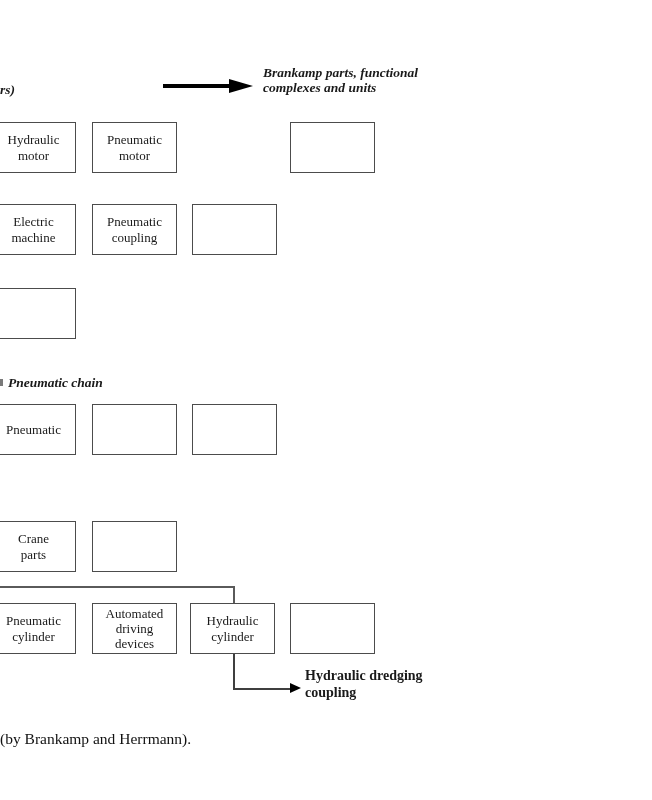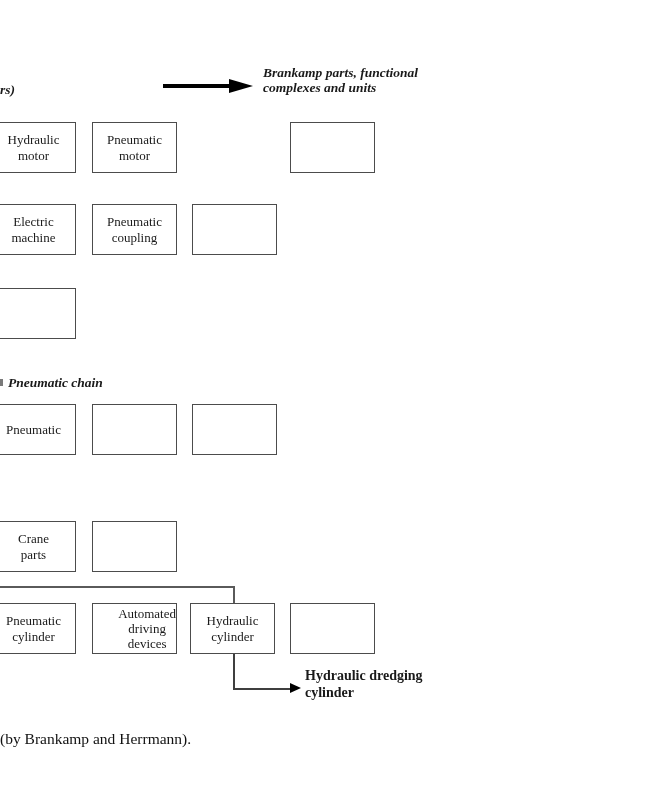--- a/index.html
+++ b/index.html
@@ -116,34 +116,34 @@
     <span></span>
   </div>
 
   <div class="hline" style="left:0; top:586px; width:234px; height:1.5px;"></div>
   <div class="vline" style="left:233px; top:586px; width:1.5px; height:18px;"></div>
 
   <div class="box" style="left:-9px; top:603px;">
     <span>Pneumatic
 cylinder</span>
   </div>
-  <div class="box" style="left:92px; top:603px;justify-content:flex-end;">
+  <div class="box" style="left:92px; top:603px;">
     <span>Automated
 driving
 devices</span>
   </div>
   <div class="box" style="left:190px; top:603px;">
     <span>Hydraulic
 cylinder</span>
   </div>
   <div class="box" style="left:290px; top:603px;">
     <span></span>
   </div>
 
   <div class="vline" style="left:233px; top:654px; width:1.5px; height:35px; background:#3f3f3f;"></div>
   <div class="hline" style="left:233px; top:688px; width:58px; height:1.5px; background:#3f3f3f;"></div>
   <div class="tri" style="left:290px; top:683px; border-left:11px solid #000; border-top:5.5px solid transparent; border-bottom:5.5px solid transparent;"></div>
   <div class="lbl-b" style="left:305px; top:668px;">Hydraulic dredging
-cylinder</div>
+coupling</div>
 
   <div class="caption">(by Brankamp and Herrmann).</div>
 
 </div>
 
 </body></html>

